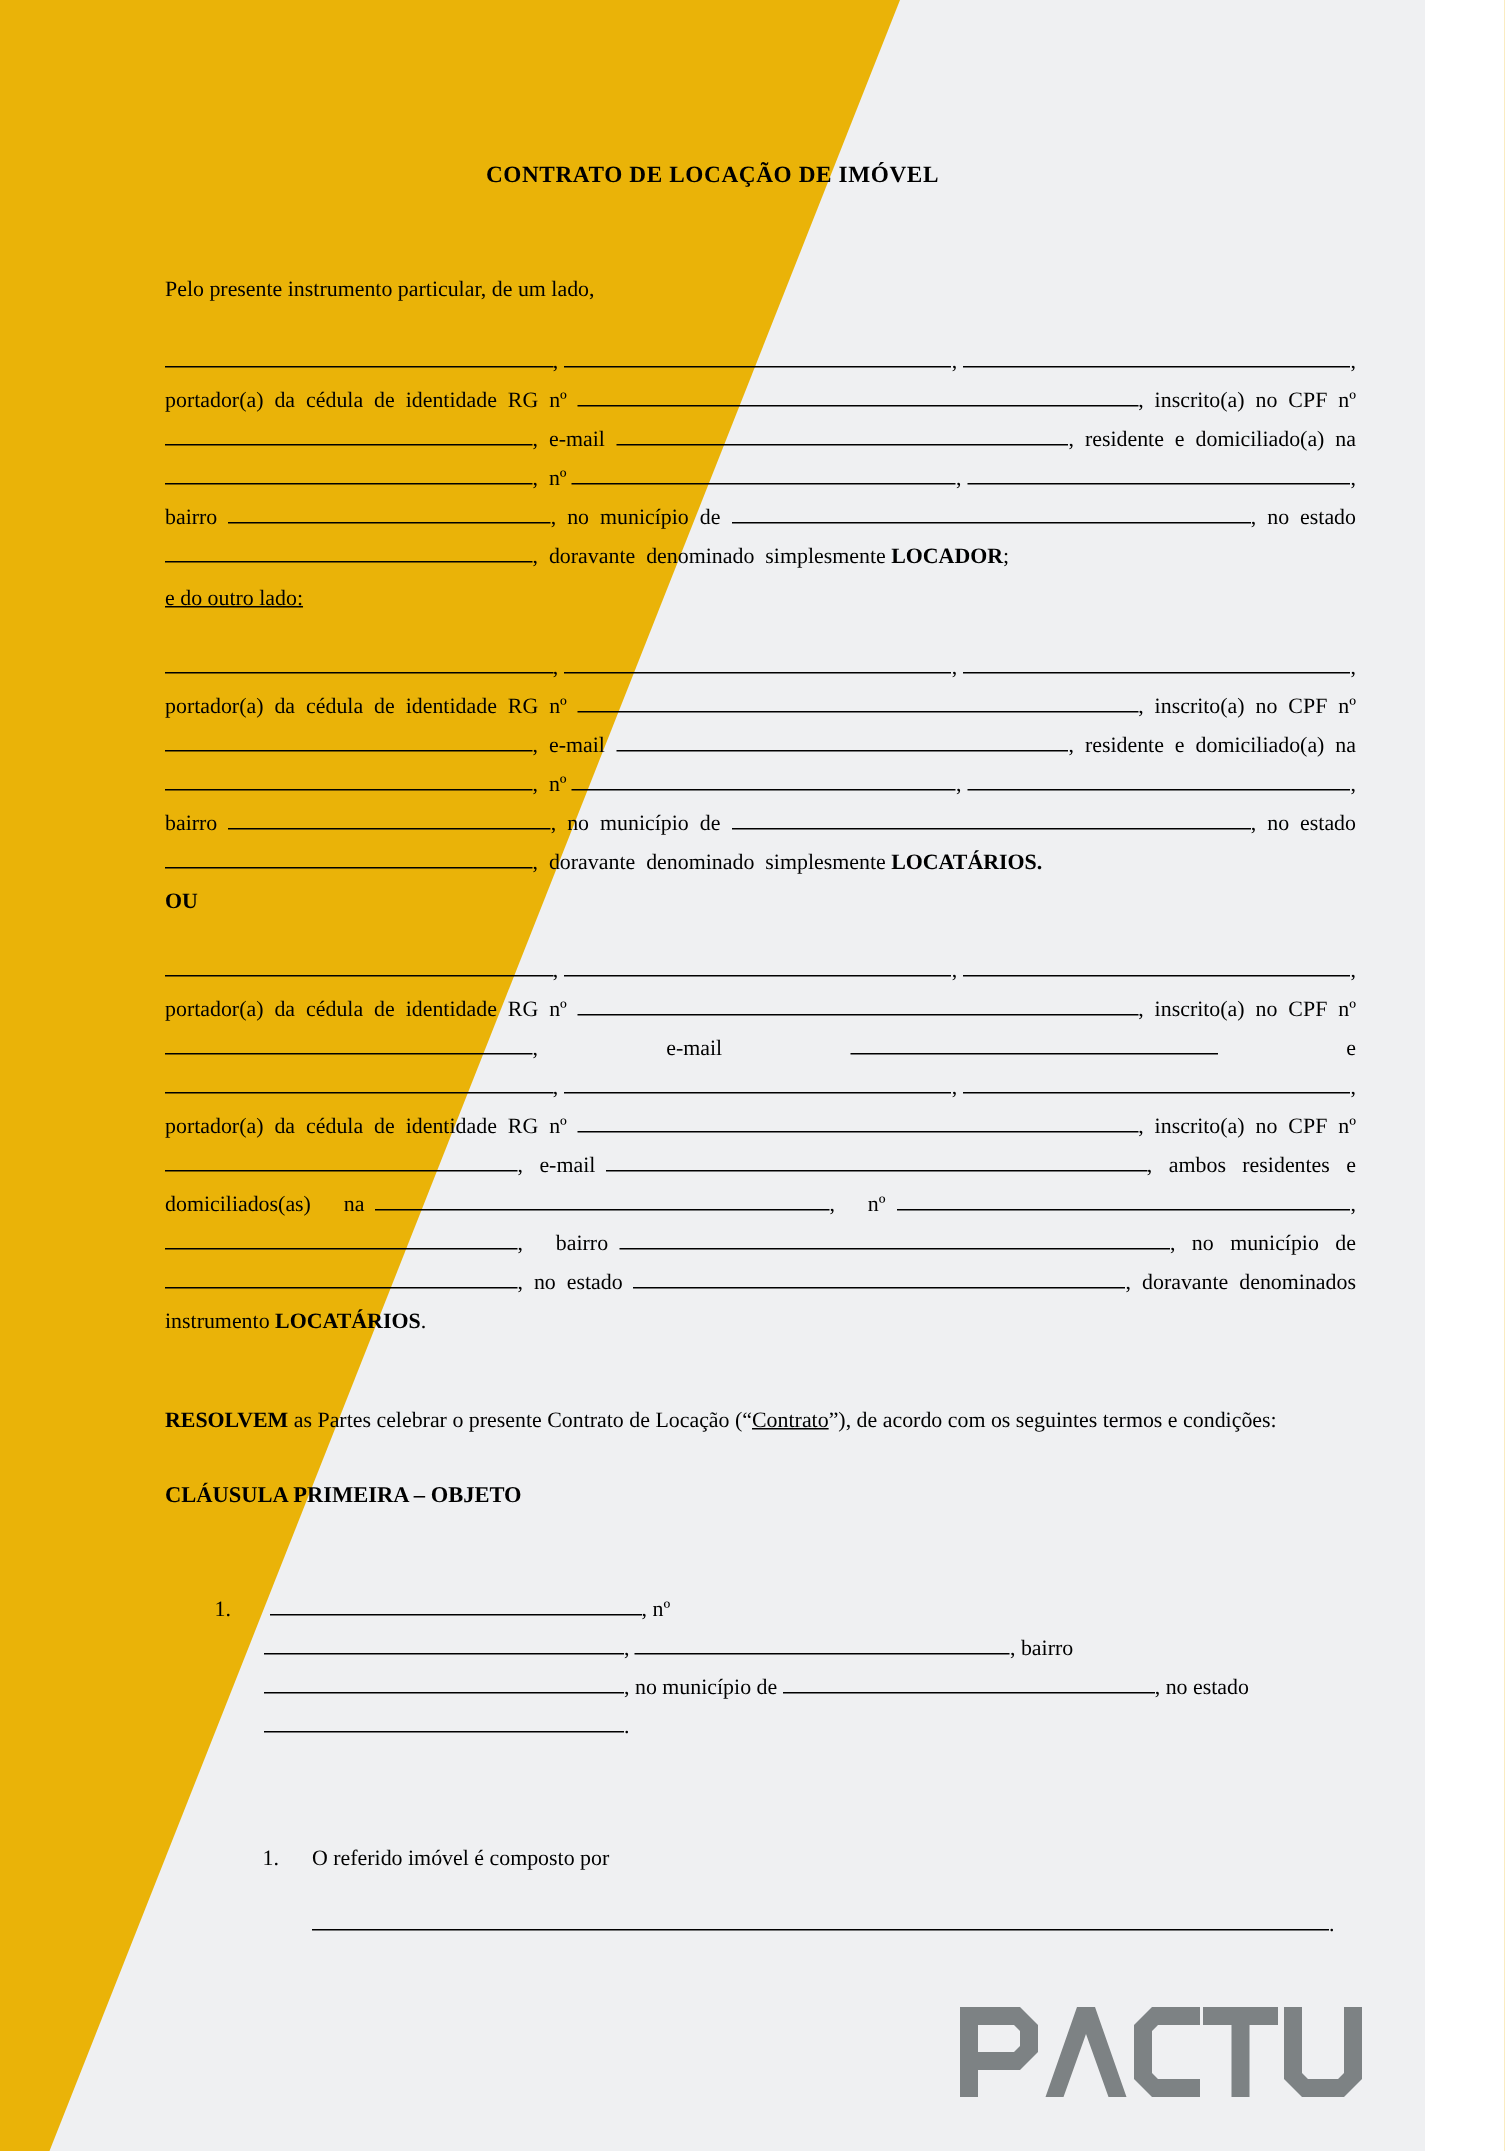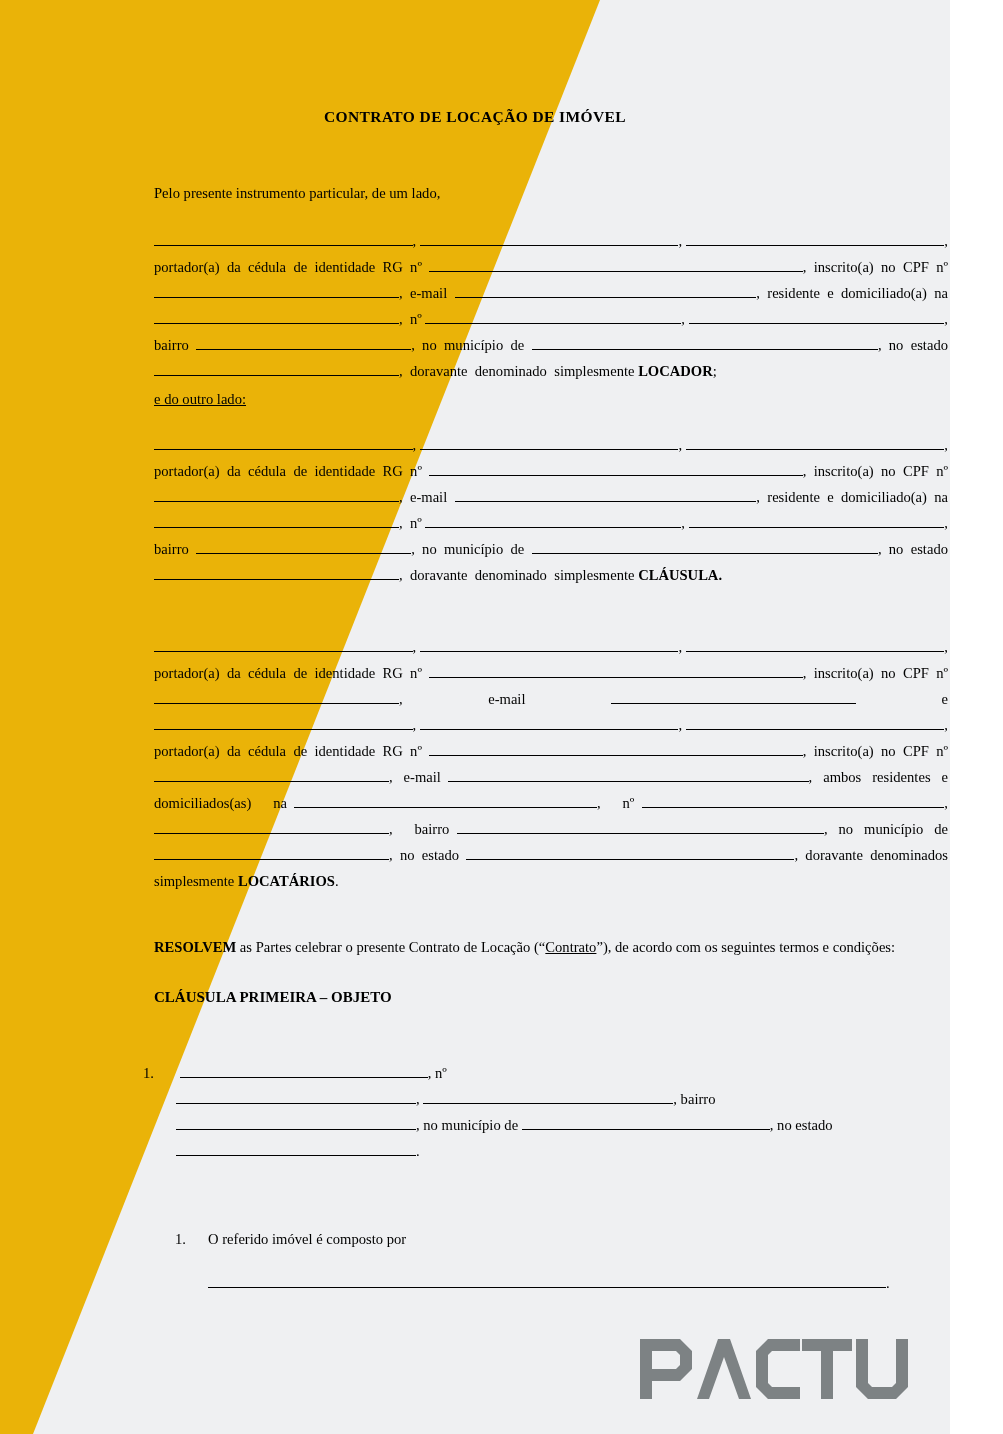--- a/index.html
+++ b/index.html
@@ -46,21 +46,20 @@
     line-height: 26px;
     text-align: justify;
   }
   p.para.left {
     text-align: left;
   }
   .blk {
     position: absolute;
     left: 110px;
     width: 794px;
-    margin-left: 44px;
   }
   
   .jline {
     display: flex;
     align-items: baseline;
     font-size: 14.6px;
     line-height: 26px;
     height: 26px;
     width: 100%;
     white-space: pre;
@@ -224,24 +223,27 @@
         <span class="w">,  no  município  de</span>
         <span class="w">&nbsp;&nbsp;</span>
         <span class="fill flex1"></span>
         <span class="w">,  no  estado</span>
       </div>
 
       <div class="jline">
         <span class="fill" style="width:245px;"></span>
         <span class="w">,  doravante  denominado  simplesmente</span>
         <span class="w">&nbsp;</span>
-        <span class="w b">CLÁUSULA.</span>
-      </div>
-    </div>
-
+        <span class="w b">LOCATÁRIOS.</span>
+      </div>
+    </div>
+
+    <div class="blk" style="top:588px;">
+      <p class="para left b">OU</p>
+    </div>
 
     <div class="blk" style="top:634px;">
 
       <div class="jline">
         <span class="fill flex1"></span>
         <span class="w">,&nbsp;</span>
         <span class="fill flex1"></span>
         <span class="w">,&nbsp;</span>
         <span class="fill flex1"></span>
         <span class="w">,</span>
@@ -309,21 +311,21 @@
 
       <div class="jline">
         <span class="fill" style="width:235px;"></span>
         <span class="w">,  no  estado</span>
         <span class="w">&nbsp;&nbsp;</span>
         <span class="fill flex1"></span>
         <span class="w">,  doravante  denominados</span>
       </div>
 
       <div class="jline">
-        <span class="w">simplesmente </span>
+        <span class="w">instrumento </span>
         <span class="w b">LOCATÁRIOS</span>
         <span class="w">.</span>
       </div>
     </div>
 
 
     <div class="blk" style="top:934px;">
       <p class="para">
         <span class="b">RESOLVEM</span><span> as Partes celebrar o presente Contrato de Locação (“</span><span class="u">Contrato</span><span>”), de acordo com os seguintes termos e condições:</span>
       </p>

